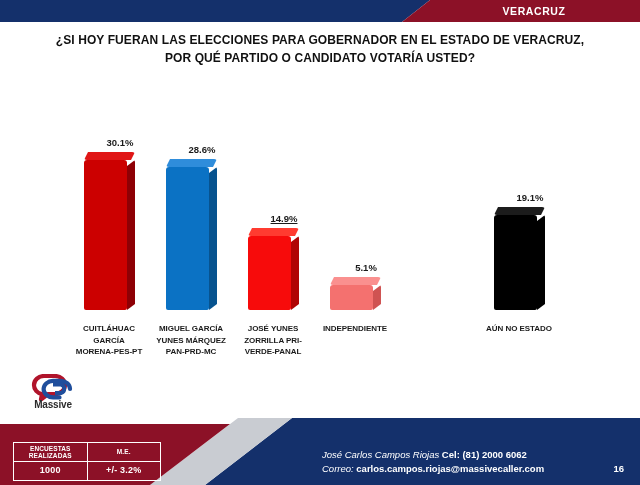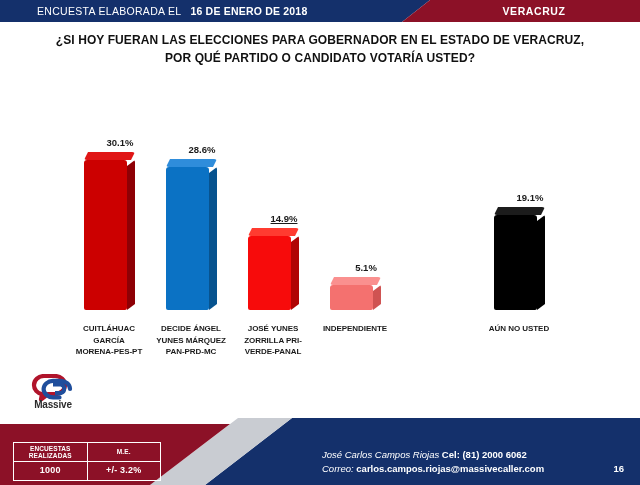--- a/index.html
+++ b/index.html
@@ -80,24 +80,20 @@
   #page-num{position:absolute;right:16px;top:45px;color:#ffffff;font-size:9.5px;font-weight:bold;margin-left:8px;}
 </style>
 </head>
 <body>
 
 <div id="slide">
 
   <div id="header">
     <div id="header-navy"></div>
     <div id="header-red"></div>
-    <div id="header-date-group">
-      <span class="hdr-label">ENCUESTA ELABORADA EL</span>
-      <span class="hdr-date">16 DE ENERO DE 2018</span>
-    </div>
     <div id="header-state">
       <span>VERACRUZ</span>
     </div>
   </div>
   <div id="header-underline"></div>
 
   <div id="title">
     <span class="l1">¿SI HOY FUERAN LAS ELECCIONES PARA GOBERNADOR EN EL ESTADO DE VERACRUZ,</span>
     <span class="l2">POR QUÉ PARTIDO O CANDIDATO VOTARÍA USTED?</span>
   </div>
@@ -145,34 +141,34 @@
           <div class="bar-val" style="bottom: 117px;">19.1%</div>
         </div>
       </div>
     <div id="cats">
         <div class="cat" style="left: 63px; top: 0px;">
           <div>CUITLÁHUAC</div>
           <div>GARCÍA</div>
           <div>MORENA-PES-PT</div>
         </div>
         <div class="cat" style="left: 145px; top: 0px;">
-          <div>DECIDE ÁNGEL</div>
+          <div>MIGUEL GARCÍA</div>
           <div>YUNES MÁRQUEZ</div>
           <div>PAN-PRD-MC</div>
         </div>
         <div class="cat" style="left: 227px; top: 0px;">
           <div>JOSÉ YUNES</div>
           <div>ZORRILLA PRI-</div>
           <div>VERDE-PANAL</div>
         </div>
         <div class="cat" style="left: 309px; top: 0px;">
           <div>INDEPENDIENTE</div>
         </div>
         <div class="cat" style="left: 473px; top: 0px;">
-          <div>AÚN NO USTED</div>
+          <div>AÚN NO ESTADO</div>
         </div>
       </div>
   </div>
 
   <div id="logo">
     <div id="logo-mark">
       <svg viewBox="0 0 42 27" width="42" height="27" aria-hidden="true">
         <path d="M3 11 A10 9 0 0 1 13 2 L24 2 A10 9 0 0 1 34 11 A10 9 0 0 1 24 20 L17 20 L10 25.5 L11 20 A10 9 0 0 1 3 11 Z" fill="none" stroke="#b0142b" stroke-width="4.2" stroke-linejoin="round"></path>
         <path d="M39 15 A9.5 8.5 0 0 0 29.5 6.8 L22 6.8 A9.5 8.5 0 0 0 12.6 15 A9.5 8.5 0 0 0 22 23.4 L28.5 23.4" fill="none" stroke="#1f4e9c" stroke-width="4.2" stroke-linecap="round" stroke-linejoin="round"></path>
         <path d="M22 10.5 L30 10.5 A4.4 4.4 0 0 1 30 19 L24 19" fill="none" stroke="#1f4e9c" stroke-width="4"></path>

